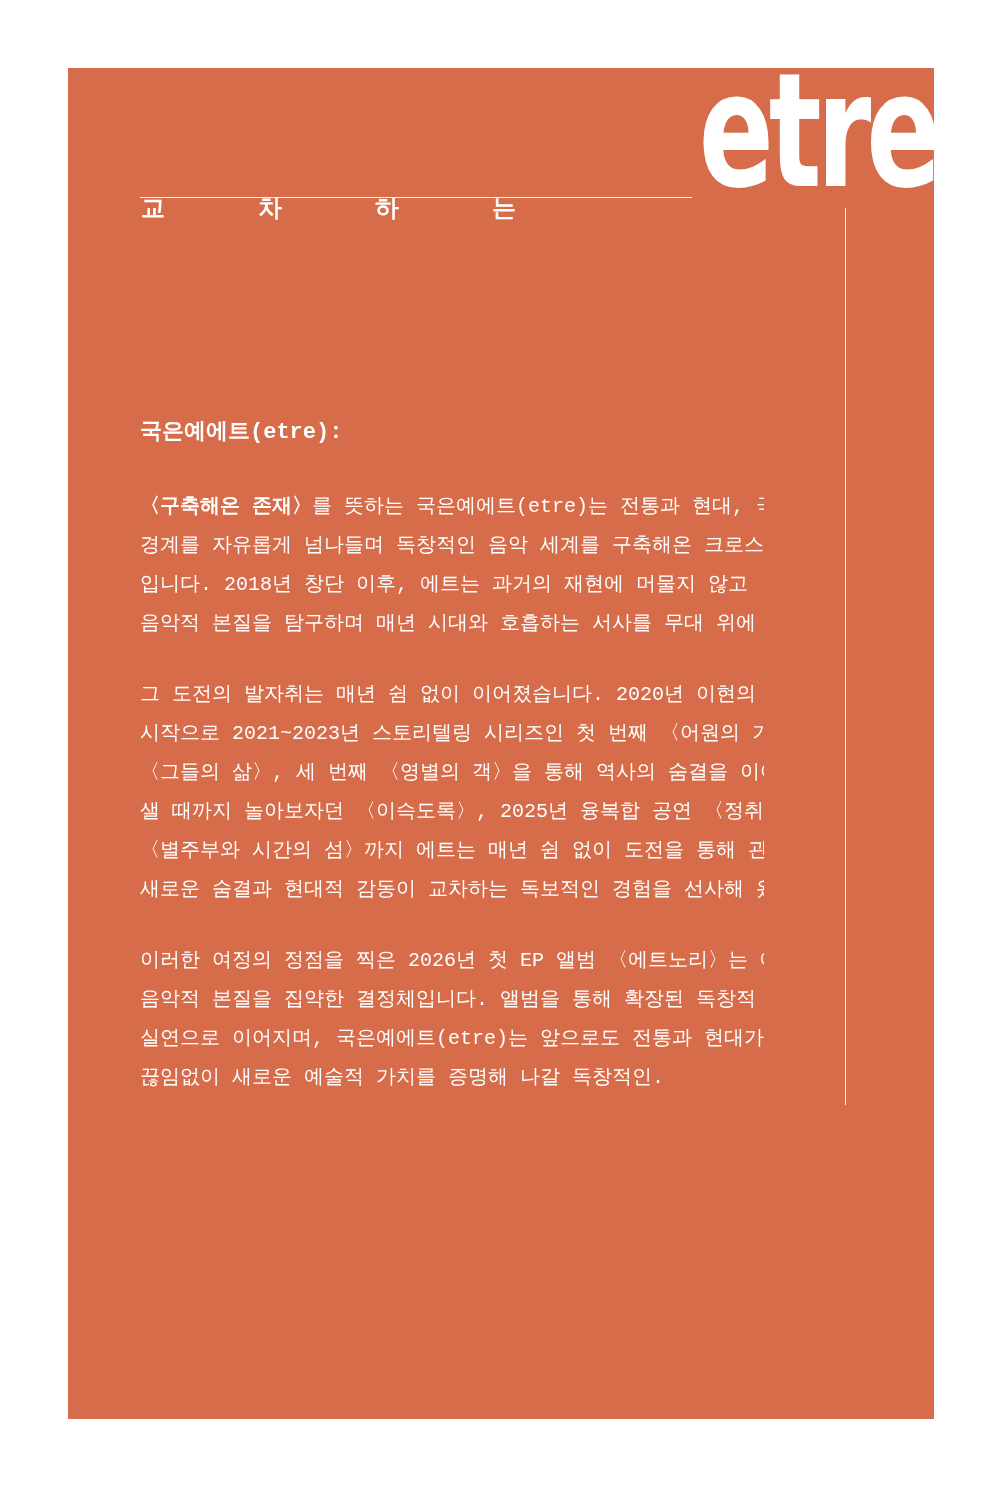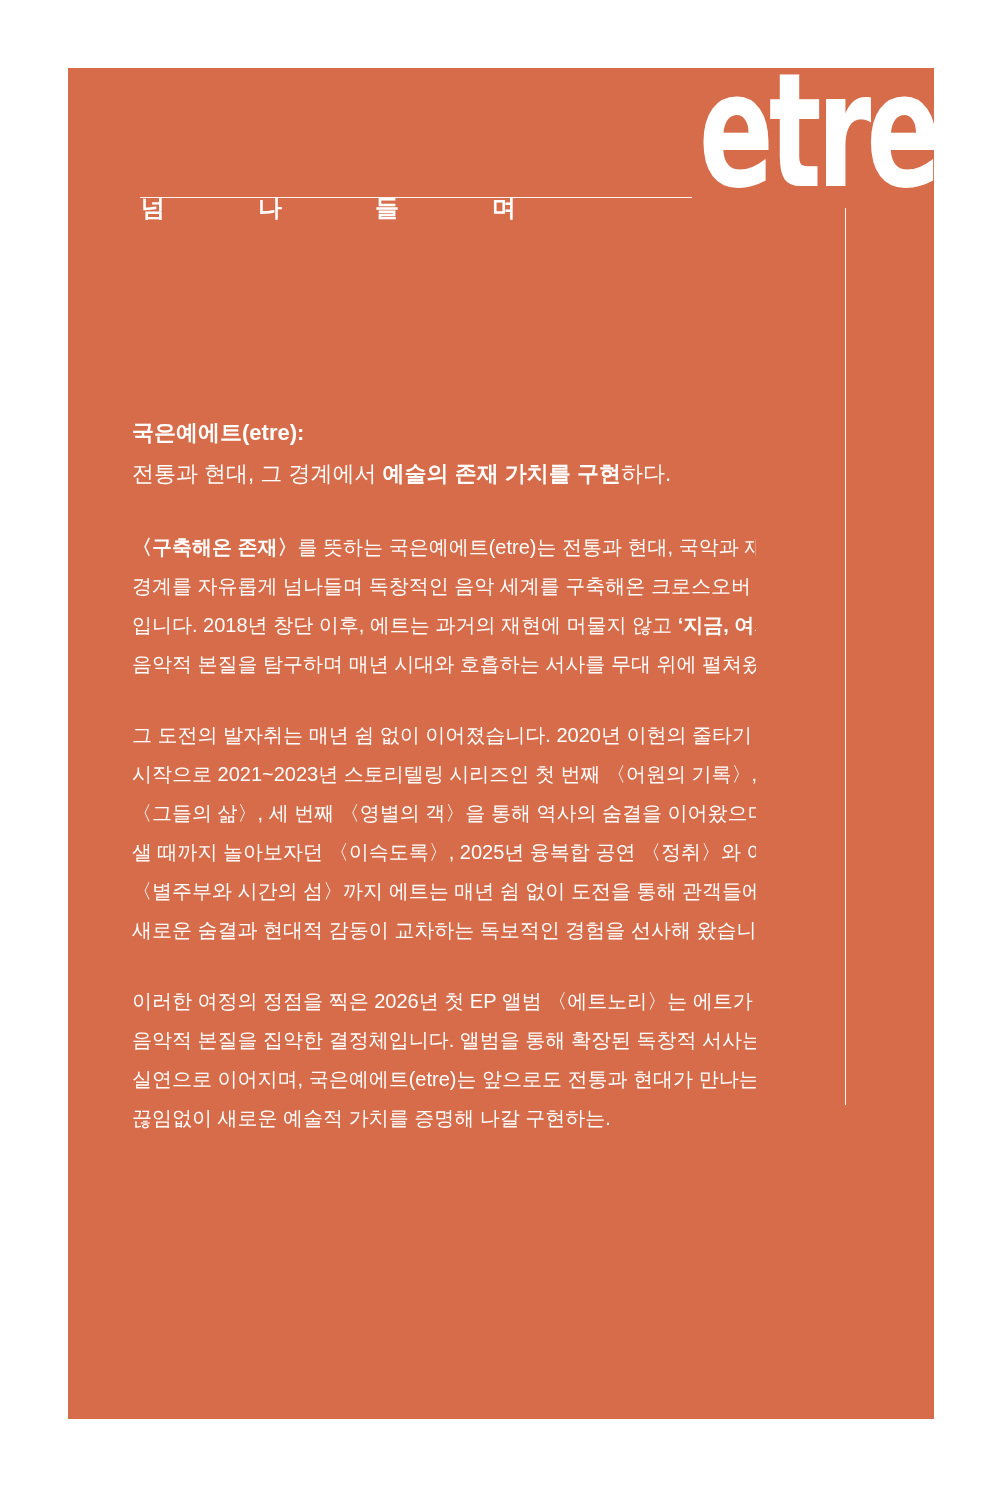--- a/index.html
+++ b/index.html
@@ -48,23 +48,24 @@
     white-space: nowrap;
   }
   .v-rule {
     position: absolute;
     left: 777px; top: 140px;
     width: 1px; height: 897px;
     background: rgba(255,255,255,0.92);
   }
   .content {
     position: absolute;
-    left: 64px; top: 344px;
+    left: 72px; top: 344px;
     width: 624px;
     color: #ffffff;
+    font-family: Liberation Mono, monospace;
   }
   .heading { font-size: 22px; line-height: 41px; }
   .heading .hline { white-space: nowrap; overflow: hidden; }
   .paras { margin-top: 34px; font-size: 20px; }
   .para { margin: 0 0 32px 0; }
   .pline {
     line-height: 39px;
     white-space: nowrap;
     overflow: hidden;
     text-align: justify;
@@ -72,51 +73,50 @@
   }
   .pline.last { text-align-last: left; }
   .b { font-weight: bold; }
 </style>
 </head>
 <body>
 
 <div class="page">
   <div class="panel" style="background: rgb(214, 108, 74);">
 
-    <div class="spaced-title">넘나들며</div>
+    <div class="spaced-title">교차하는</div>
 
     <div class="h-rule" style="top: 129px;"></div>
 
     <div class="logo">etre</div>
 
     <div class="v-rule"></div>
 
     <div class="content" style="color: rgb(255, 255, 255);">
       <div class="heading" id="heading">
           <div class="hline"><span class="b">국은예에트(etre):</span></div>
-          <div class="hline"><span>전통과 현대, 그 경계에서 </span><span class="b">예술의 존재 가치를 구현</span><span>하다.</span></div>
         </div>
       <div class="paras" id="paras">
           <div class="para">
             <div class="pline"><span class="b">〈구축해온 존재〉</span><span>를 뜻하는 국은예에트(etre)는 전통과 현대, 국악과 재즈의</span></div>
             <div class="pline"><span>경계를 자유롭게 넘나들며 독창적인 음악 세계를 구축해온 크로스오버 예술 집단</span></div>
             <div class="pline"><span>입니다. 2018년 창단 이후, 에트는 과거의 재현에 머물지 않고 </span><span class="b">‘지금, 여기’</span></div>
             <div class="pline last"><span>음악적 본질을 탐구하며 매년 시대와 호흡하는 서사를 무대 위에 펼쳐왔습니다.</span></div>
           </div>
           <div class="para">
             <div class="pline"><span>그 도전의 발자취는 매년 쉼 없이 이어졌습니다. 2020년 이현의 줄타기 〈絃弦〉을</span></div>
             <div class="pline"><span>시작으로 2021~2023년 스토리텔링 시리즈인 첫 번째 〈어원의 기록〉, 두 번째</span></div>
             <div class="pline"><span>〈그들의 삶〉, 세 번째 〈영별의 객〉을 통해 역사의 숨결을 이어왔으며, 2024년 밤이</span></div>
             <div class="pline"><span>샐 때까지 놀아보자던 〈이슥도록〉, 2025년 융복합 공연 〈정취〉와 어린이 창극</span></div>
             <div class="pline"><span>〈별주부와 시간의 섬〉까지 에트는 매년 쉼 없이 도전을 통해 관객들에게 전통의</span></div>
             <div class="pline last"><span>새로운 숨결과 현대적 감동이 교차하는 독보적인 경험을 선사해 왔습니다.</span></div>
           </div>
           <div class="para">
             <div class="pline"><span>이러한 여정의 정점을 찍은 2026년 첫 EP 앨범 〈에트노리〉는 에트가 추구해온</span></div>
             <div class="pline"><span>음악적 본질을 집약한 결정체입니다. 앨범을 통해 확장된 독창적 서사는 무대 위</span></div>
             <div class="pline"><span>실연으로 이어지며, 국은예에트(etre)는 앞으로도 전통과 현대가 만나는 접점에서</span></div>
-            <div class="pline last"><span>끊임없이 새로운 예술적 가치를 증명해 나갈 구현하는.</span></div>
+            <div class="pline last"><span>끊임없이 새로운 예술적 가치를 증명해 나갈 독창적인.</span></div>
           </div>
         </div>
     </div>
 
   </div>
 </div>
 
 </body></html>

